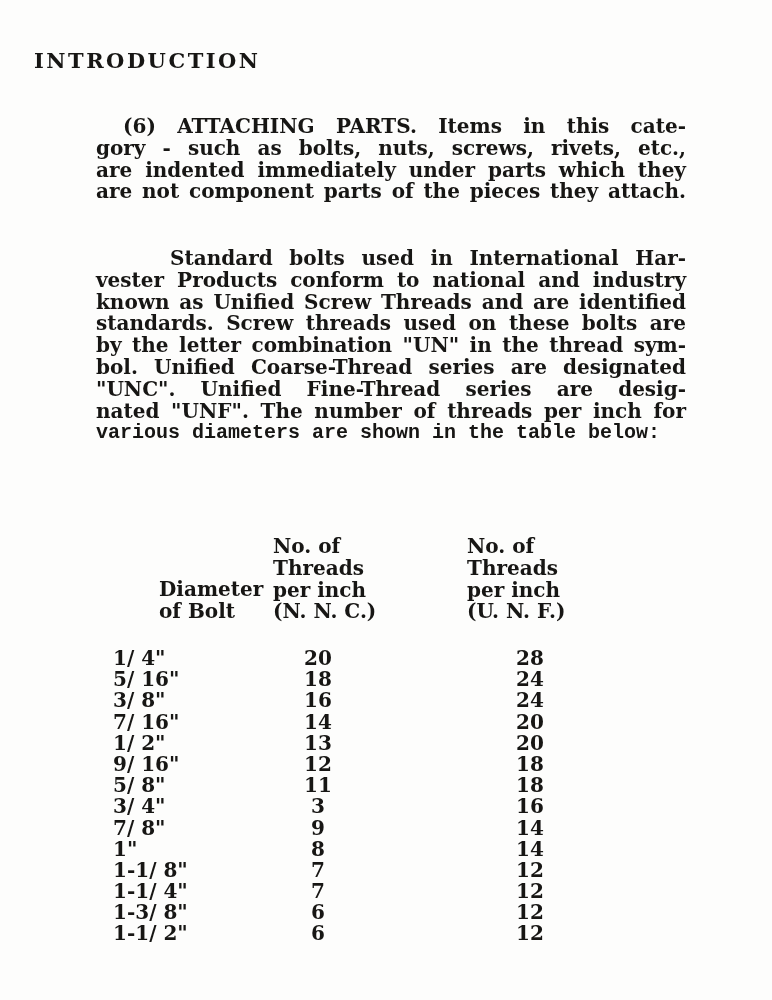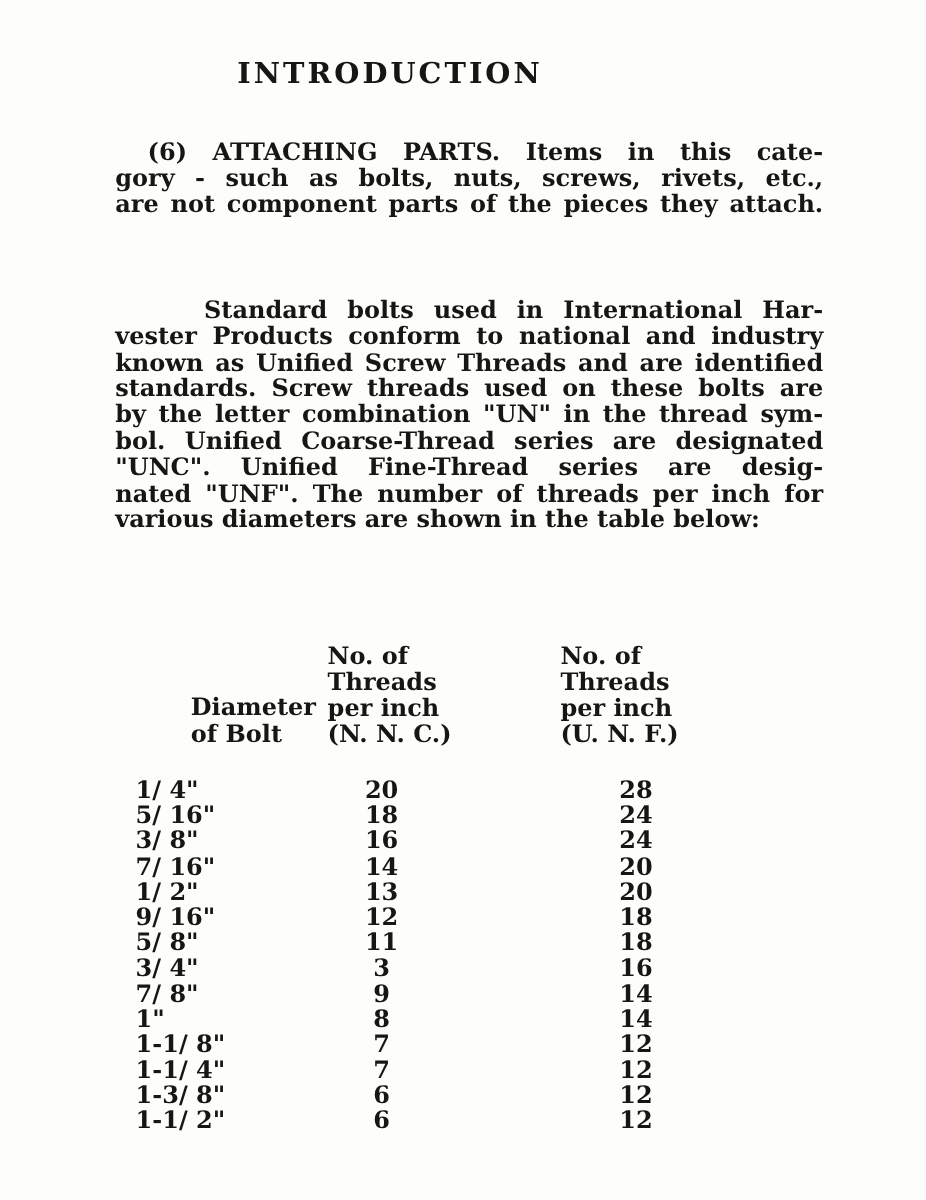--- a/index.html
+++ b/index.html
@@ -11,37 +11,36 @@
     overflow: hidden;
     font-family: "DejaVu Serif", "Liberation Serif", serif;
     font-weight: bold;
     color: #171614;
   }
   .title {
     position: absolute;
     top: 48px;
     left: 0;
     width: 616px;
-    text-align: center;
     text-indent: 34px;
-    font-size: 24px;
+    font-size: 21px;
     line-height: 26px;
     letter-spacing: 2.5px;
   }
   .para {
     position: absolute;
     left: 96px;
     width: 590px;
     font-size: 20px;
     line-height: 21.8px;
   }
   .para-1 { top: 116px; }
   .para-2 { top: 248px; }
   .line { text-align: justify; text-align-last: justify; }
-  .line.last { text-align-last: left; }
+  .line.last { text-align-last: left; font-family: Liberation Mono, monospace; }
   .para-1 .line.first { text-indent: 27px; }
   .para-2 .line.first { text-indent: 74px; }
   .thead {
     position: absolute;
     left: 113px;
     top: 536px;
     width: 540px;
     height: 87px;
     font-size: 20px;
     line-height: 21.8px;
@@ -65,20 +64,21 @@
 </head>
 <body>
 
 <div class="page">
 
   <div class="title">INTRODUCTION</div>
 
   <div class="para para-1">
     <div class="line first">(6) ATTACHING PARTS.  Items in this cate-</div>
     <div class="line">gory - such as bolts, nuts, screws, rivets, etc.,</div>
+    <div class="line">are indented immediately under parts which they</div>
     <div class="line">are not component parts of the pieces they attach.</div>
   </div>
 
   <div class="para para-2">
     <div class="line first">Standard bolts used in International Har-</div>
     <div class="line">vester Products conform to national and industry</div>
     <div class="line">known as Unified Screw Threads and are identified</div>
     <div class="line">standards.  Screw threads used on these bolts are</div>
     <div class="line">by the letter combination "UN" in the thread sym-</div>
     <div class="line">bol.  Unified Coarse-Thread series are designated</div>

